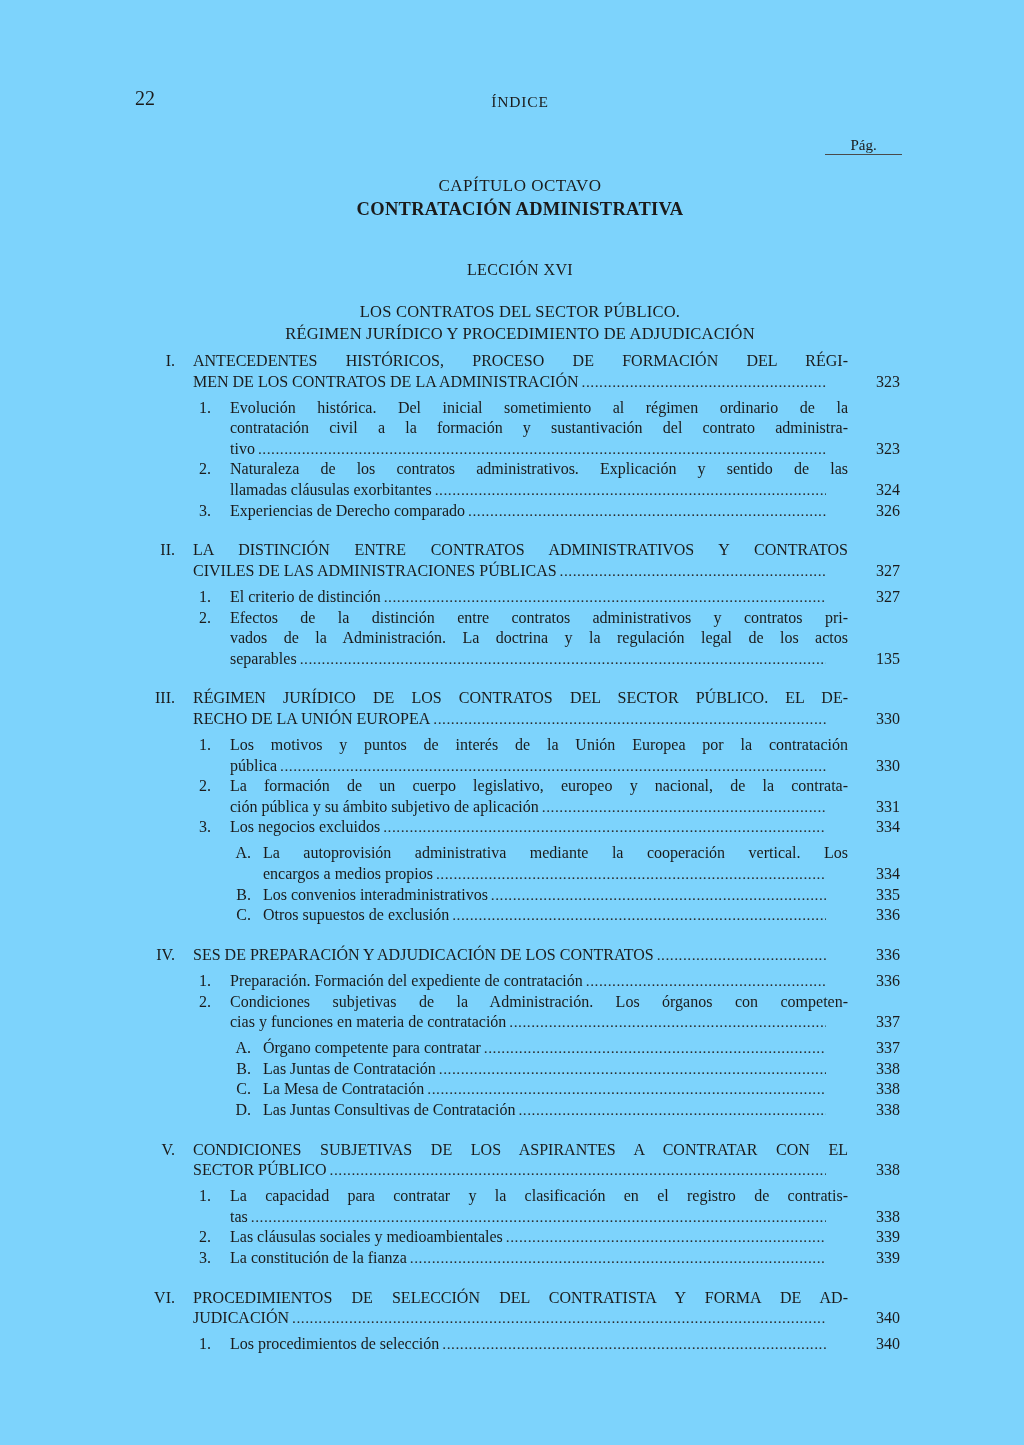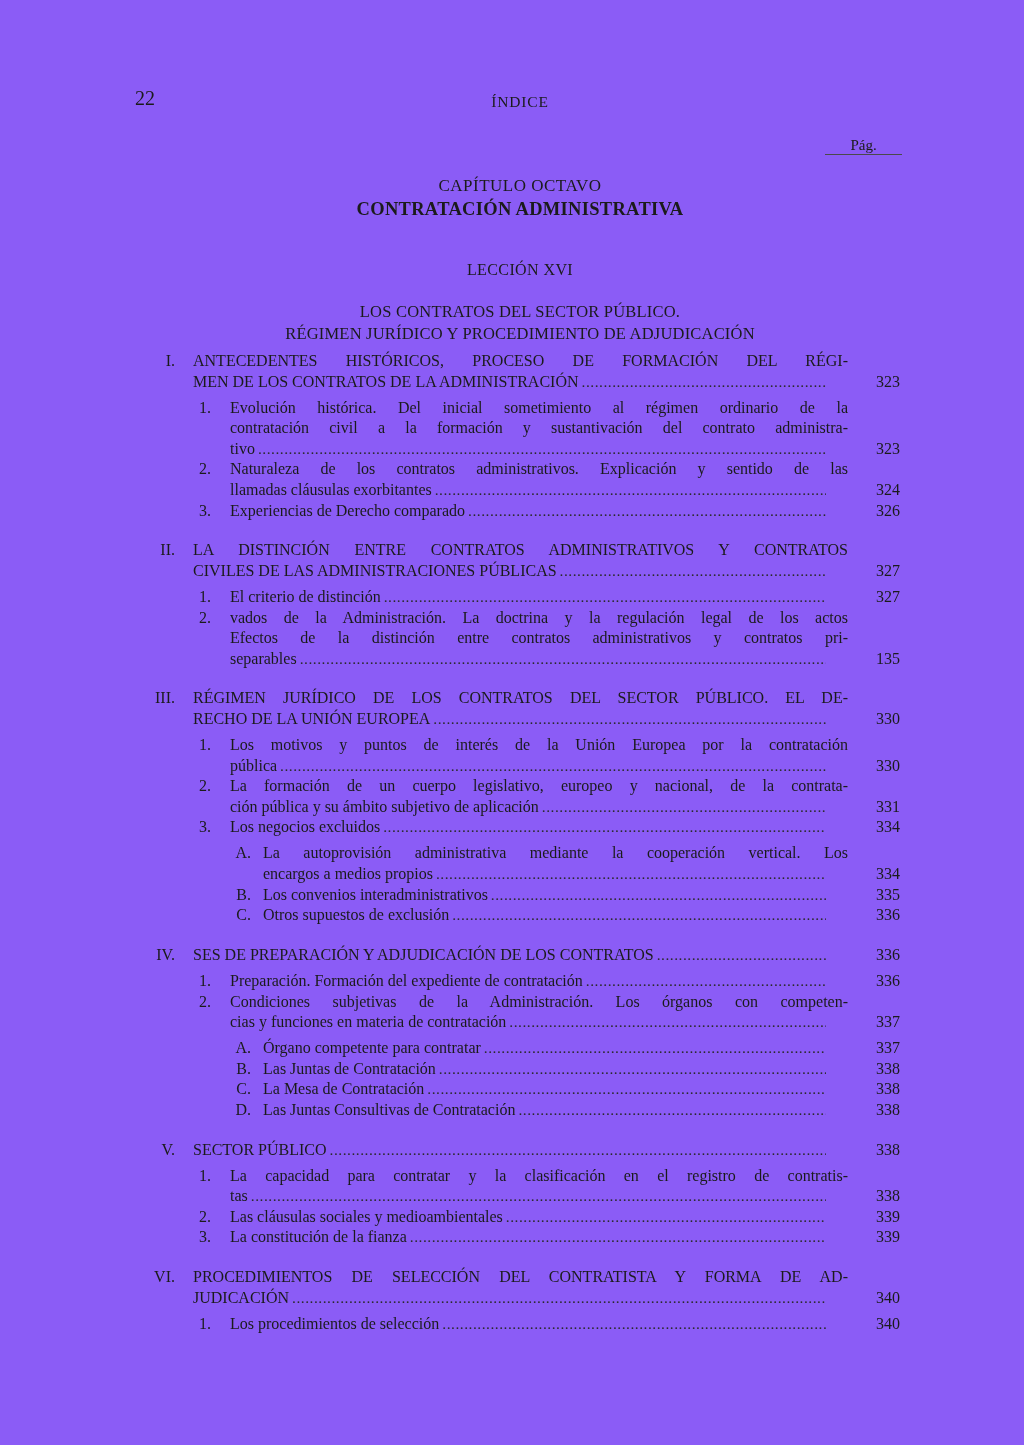--- a/index.html
+++ b/index.html
@@ -1,19 +1,19 @@
 <!DOCTYPE html>
 <html><head>
 <meta charset="utf-8">
 <style>
   html,body{margin:0;padding:0;background:#ffffff;}
   .page{
     position:relative;
     width:1024px;height:1445px;
-    background:#8b5cf6;
+    background:#7dd3fc;
     font-family:"Liberation Serif","DejaVu Serif",serif;
     color:#1b1b1b;
     overflow:hidden;
   }
   .folio{
     position:absolute;left:135px;top:88px;
     font-size:20px;line-height:20px;
   }
   .running-header{
     position:absolute;left:140px;top:93px;width:760px;
@@ -143,22 +143,22 @@
       <div class="line-last">
         <span class="last-text">El criterio de distinción</span>
         <span class="leader"></span>
         <span class="pagenum">327</span>
       </div>
     </div>
   </div>
       <div class="entry lvl2">
     <div class="label">2.</div>
     <div class="body">
-      <div class="line-full">vados de la Administración. La doctrina y la regulación legal de los actos</div>
-          <div class="line-full">Efectos de la distinción entre contratos administrativos y contratos pri-</div>
+      <div class="line-full">Efectos de la distinción entre contratos administrativos y contratos pri-</div>
+          <div class="line-full">vados de la Administración. La doctrina y la regulación legal de los actos</div>
           <div class="line-last">
         <span class="last-text">separables</span>
         <span class="leader"></span>
         <span class="pagenum">135</span>
       </div>
     </div>
   </div>
       <div class="entry lvl1 gap">
     <div class="label">III.</div>
     <div class="body">
@@ -300,20 +300,21 @@
       <div class="line-last">
         <span class="last-text">Las Juntas Consultivas de Contratación</span>
         <span class="leader"></span>
         <span class="pagenum">338</span>
       </div>
     </div>
   </div>
       <div class="entry lvl1 gap">
     <div class="label">V.</div>
     <div class="body">
+      <div class="line-full">CONDICIONES SUBJETIVAS DE LOS ASPIRANTES A CONTRATAR CON EL</div>
           <div class="line-last">
         <span class="last-text">SECTOR PÚBLICO</span>
         <span class="leader"></span>
         <span class="pagenum">338</span>
       </div>
     </div>
   </div>
       <div class="entry lvl2 gap">
     <div class="label">1.</div>
     <div class="body">

